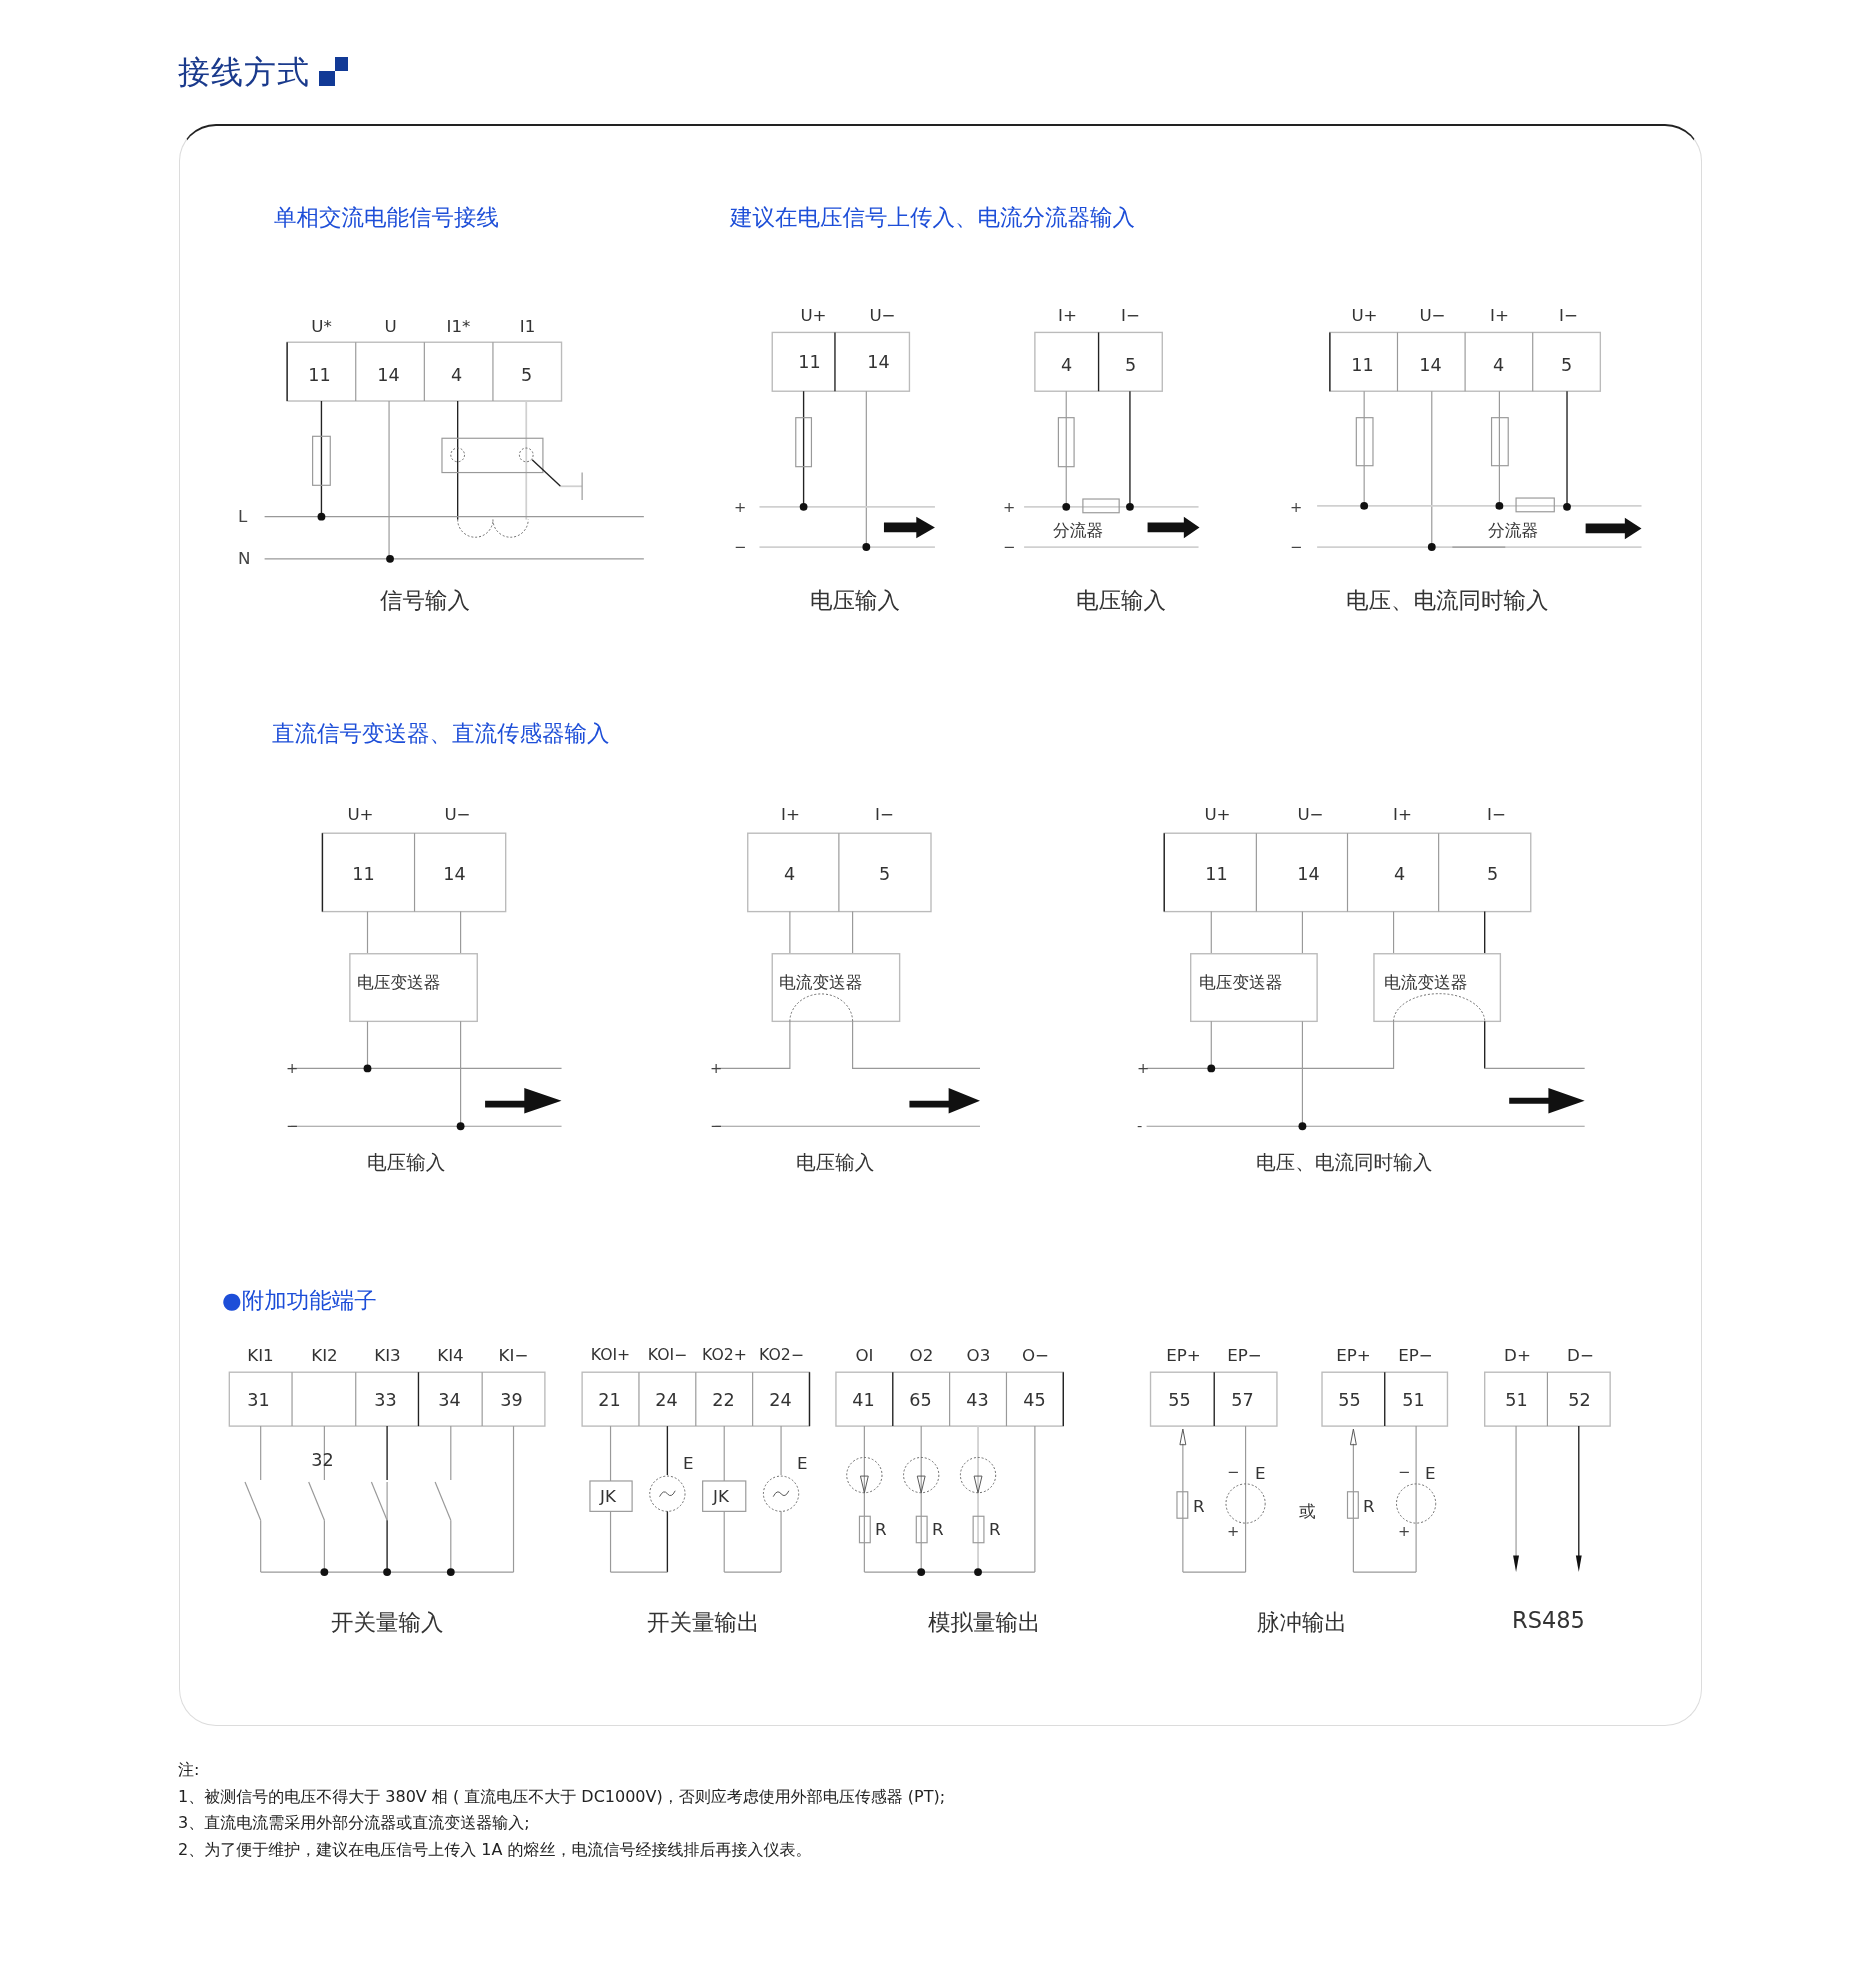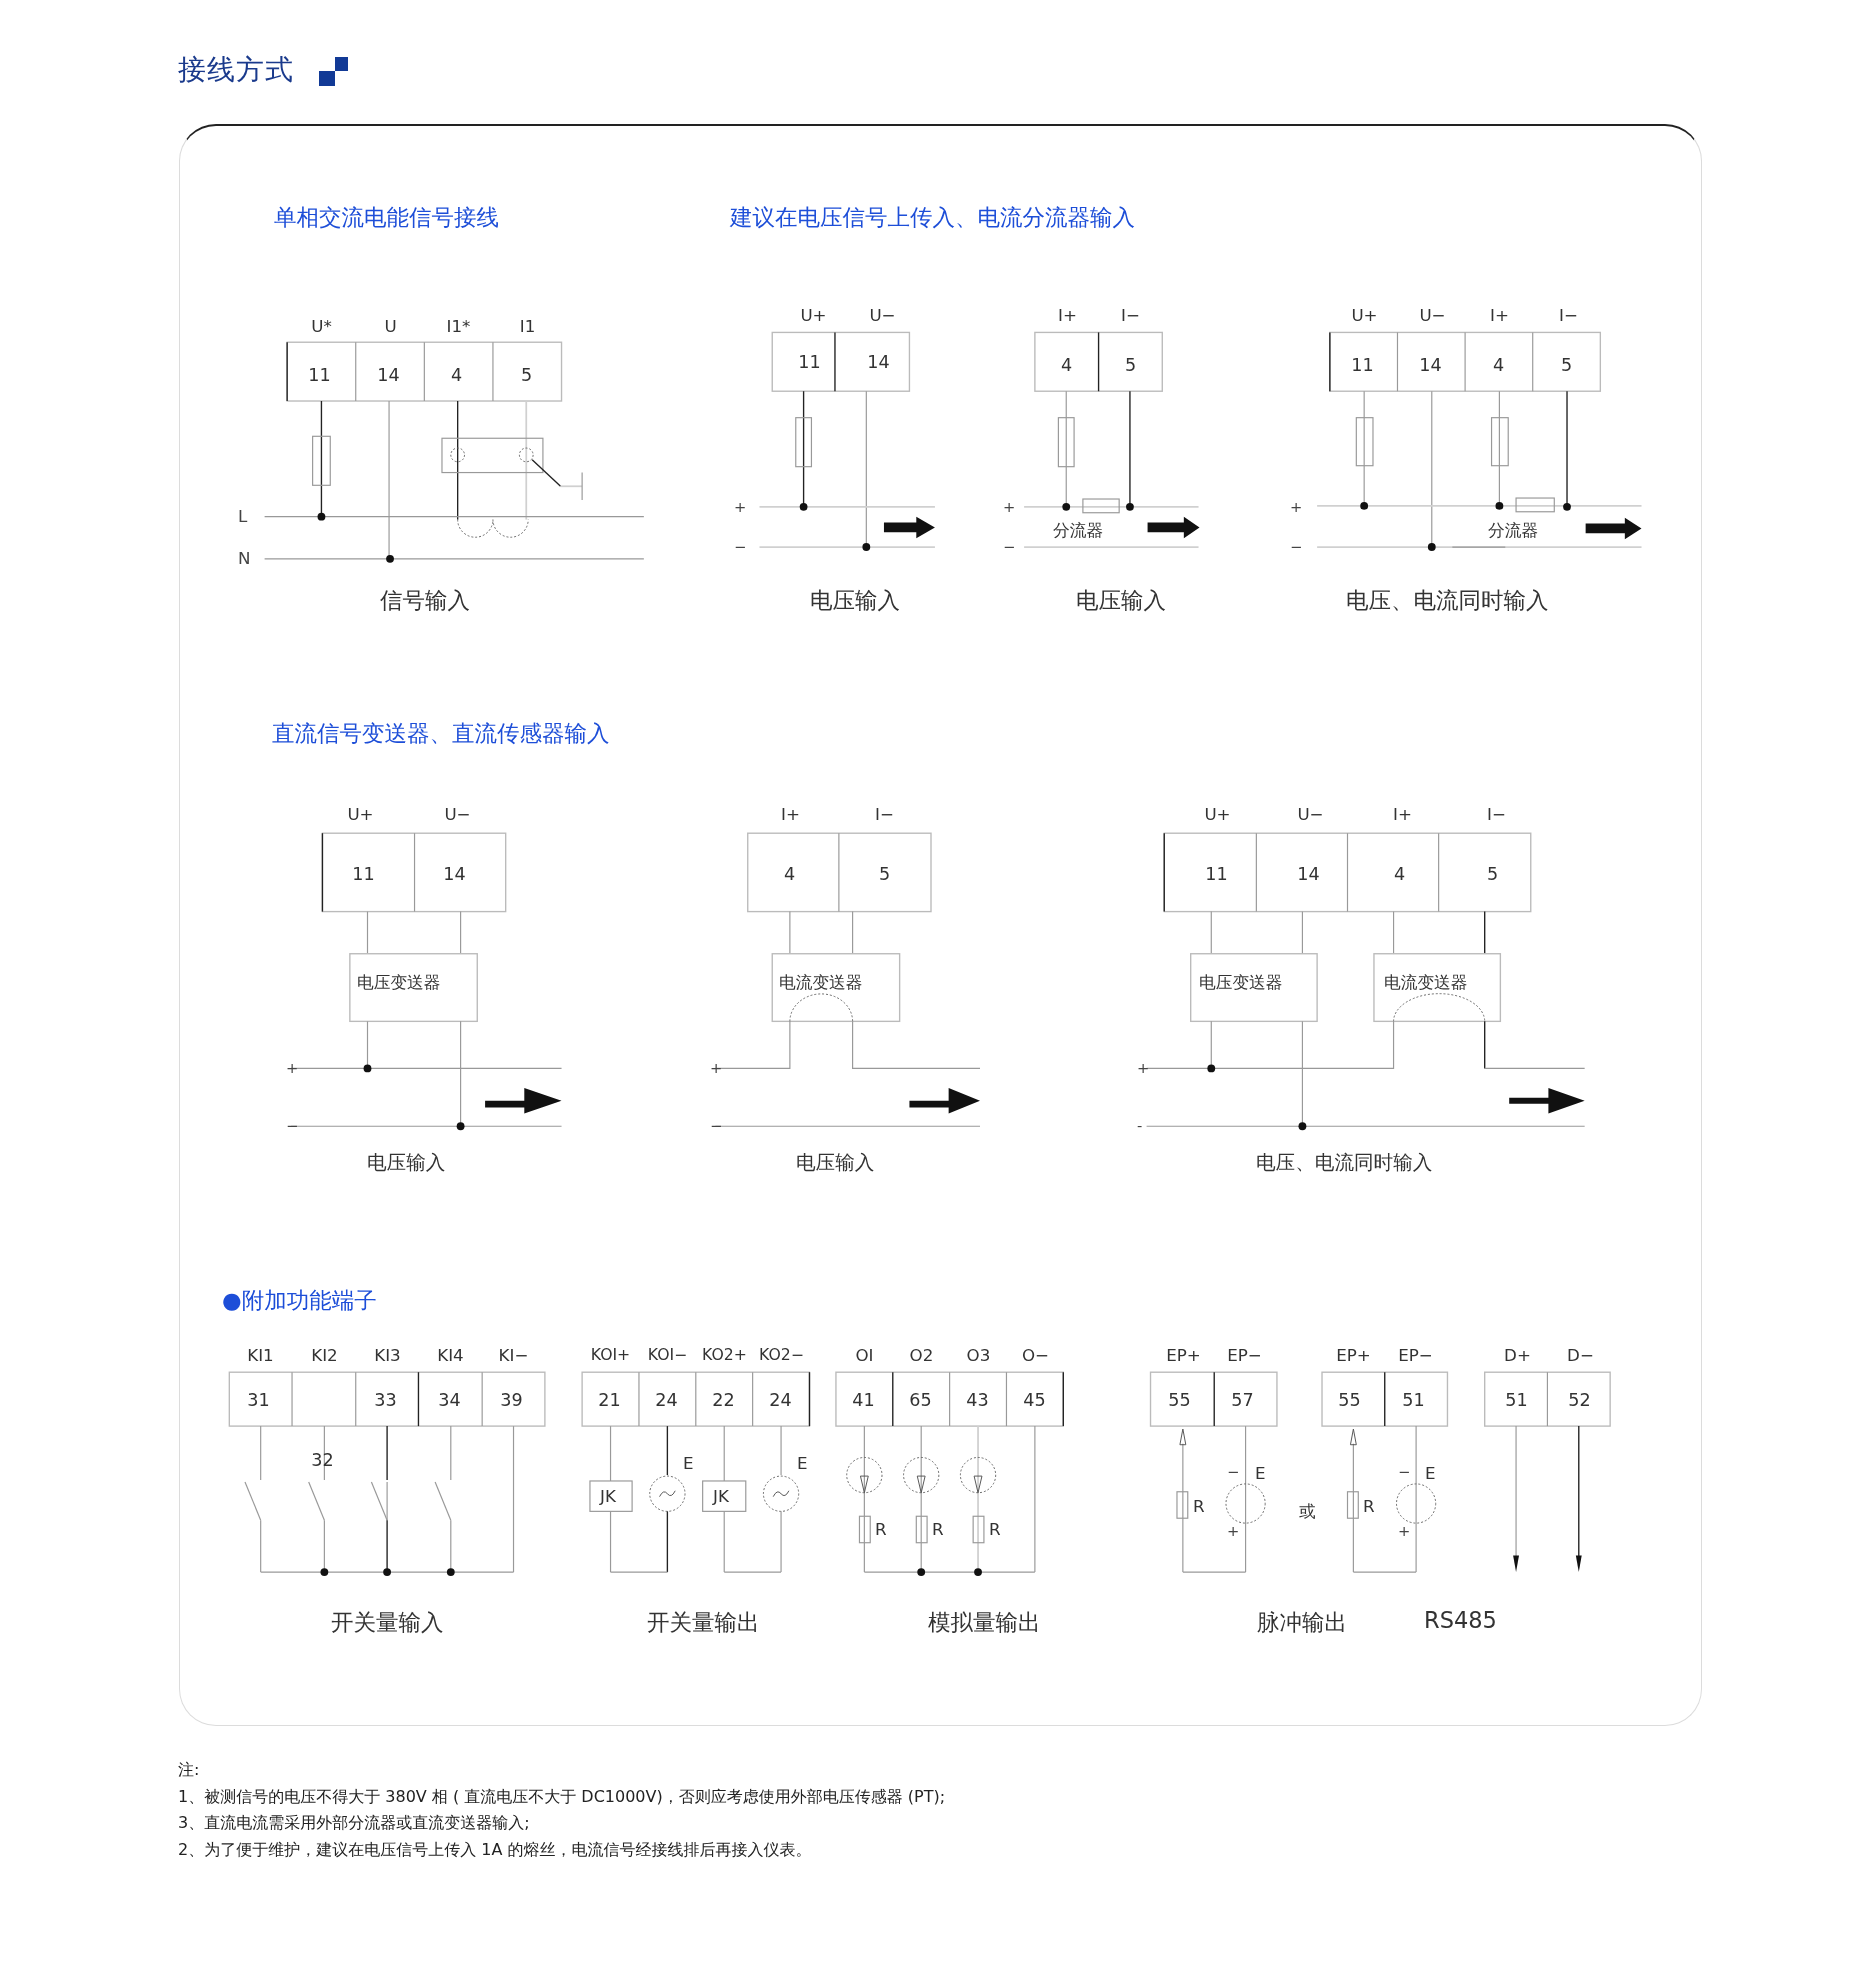--- a/index.html
+++ b/index.html
@@ -1,19 +1,19 @@
 <!DOCTYPE html>
 <html><head>
 <meta charset="utf-8">
 <style>
   html, body { margin: 0; padding: 0; background: #ffffff; }
   body { width: 1862px; height: 1980px; position: relative; overflow: hidden;
          font-family: "DejaVu Sans", "Liberation Sans", sans-serif; color: #222; }
   .abs { position: absolute; white-space: nowrap; }
-  .page-title { left: 178px; top: 51px; font-size: 28px; color: #1a3a8c; letter-spacing: 1px; }
+  .page-title { left: 178px; top: 51px; font-size: 32px; color: #1a3a8c; letter-spacing: 1px; }
   .title-mark { position: absolute; left: 319px; top: 57px; width: 31px; height: 31px; }
   .title-mark .sq1 { position: absolute; left: 0; top: 13.7px; width: 15.7px; height: 15.7px; background: #123a96; }
   .title-mark .sq2 { position: absolute; left: 15.7px; top: 0; width: 13.7px; height: 13.7px; background: #123a96; }
   .panel { position: absolute; left: 179px; top: 124px; width: 1523px; height: 1602px;
            border: 1.5px solid #dcdcdc; border-top: 2px solid #222; border-radius: 37px; box-sizing: border-box; }
   .section-title { font-size: 22.5px; color: #1d4ed8; }
   .caption { font-size: 22.5px; color: #333; }
   .small-cap { font-size: 19.6px; color: #333; }
   .tlabel { font-size: 16.7px; color: #333; text-align: center; width: 59px; }
   .tnum { font-size: 17.6px; color: #333; text-align: center; width: 59px; }
@@ -417,21 +417,21 @@
 <div class="abs pm" style="left:1227px;top:1522px">+</div>
 <div class="abs pm" style="left:1398px;top:1463px">−</div>
 <div class="abs pm" style="left:1398px;top:1522px">+</div>
 <div class="abs box-label" style="left:1299px;top:1500px">或</div>
 <div class="abs caption" style="left:1257px;top:1607px">脉冲输出</div>
 
 <div class="abs tlabel" style="left:1488px;top:1345px">D+</div>
 <div class="abs tlabel" style="left:1551px;top:1345px">D−</div>
 <div class="abs tnum" style="left:1487px;top:1390px">51</div>
 <div class="abs tnum" style="left:1550px;top:1390px">52</div>
-<div class="abs caption" style="left:1424px;top:1607px">RS485</div>
+<div class="abs caption" style="left:1512px;top:1607px">RS485</div>
 
 <div class="abs notes">
   <div>注:</div>
   <div>1、被测信号的电压不得大于 380V 相 ( 直流电压不大于 DC1000V)，否则应考虑使用外部电压传感器 (PT);</div>
   <div>3、直流电流需采用外部分流器或直流变送器输入;</div>
   <div>2、为了便于维护，建议在电压信号上传入 1A 的熔丝，电流信号经接线排后再接入仪表。</div>
 </div>
 
 
 </body></html>

